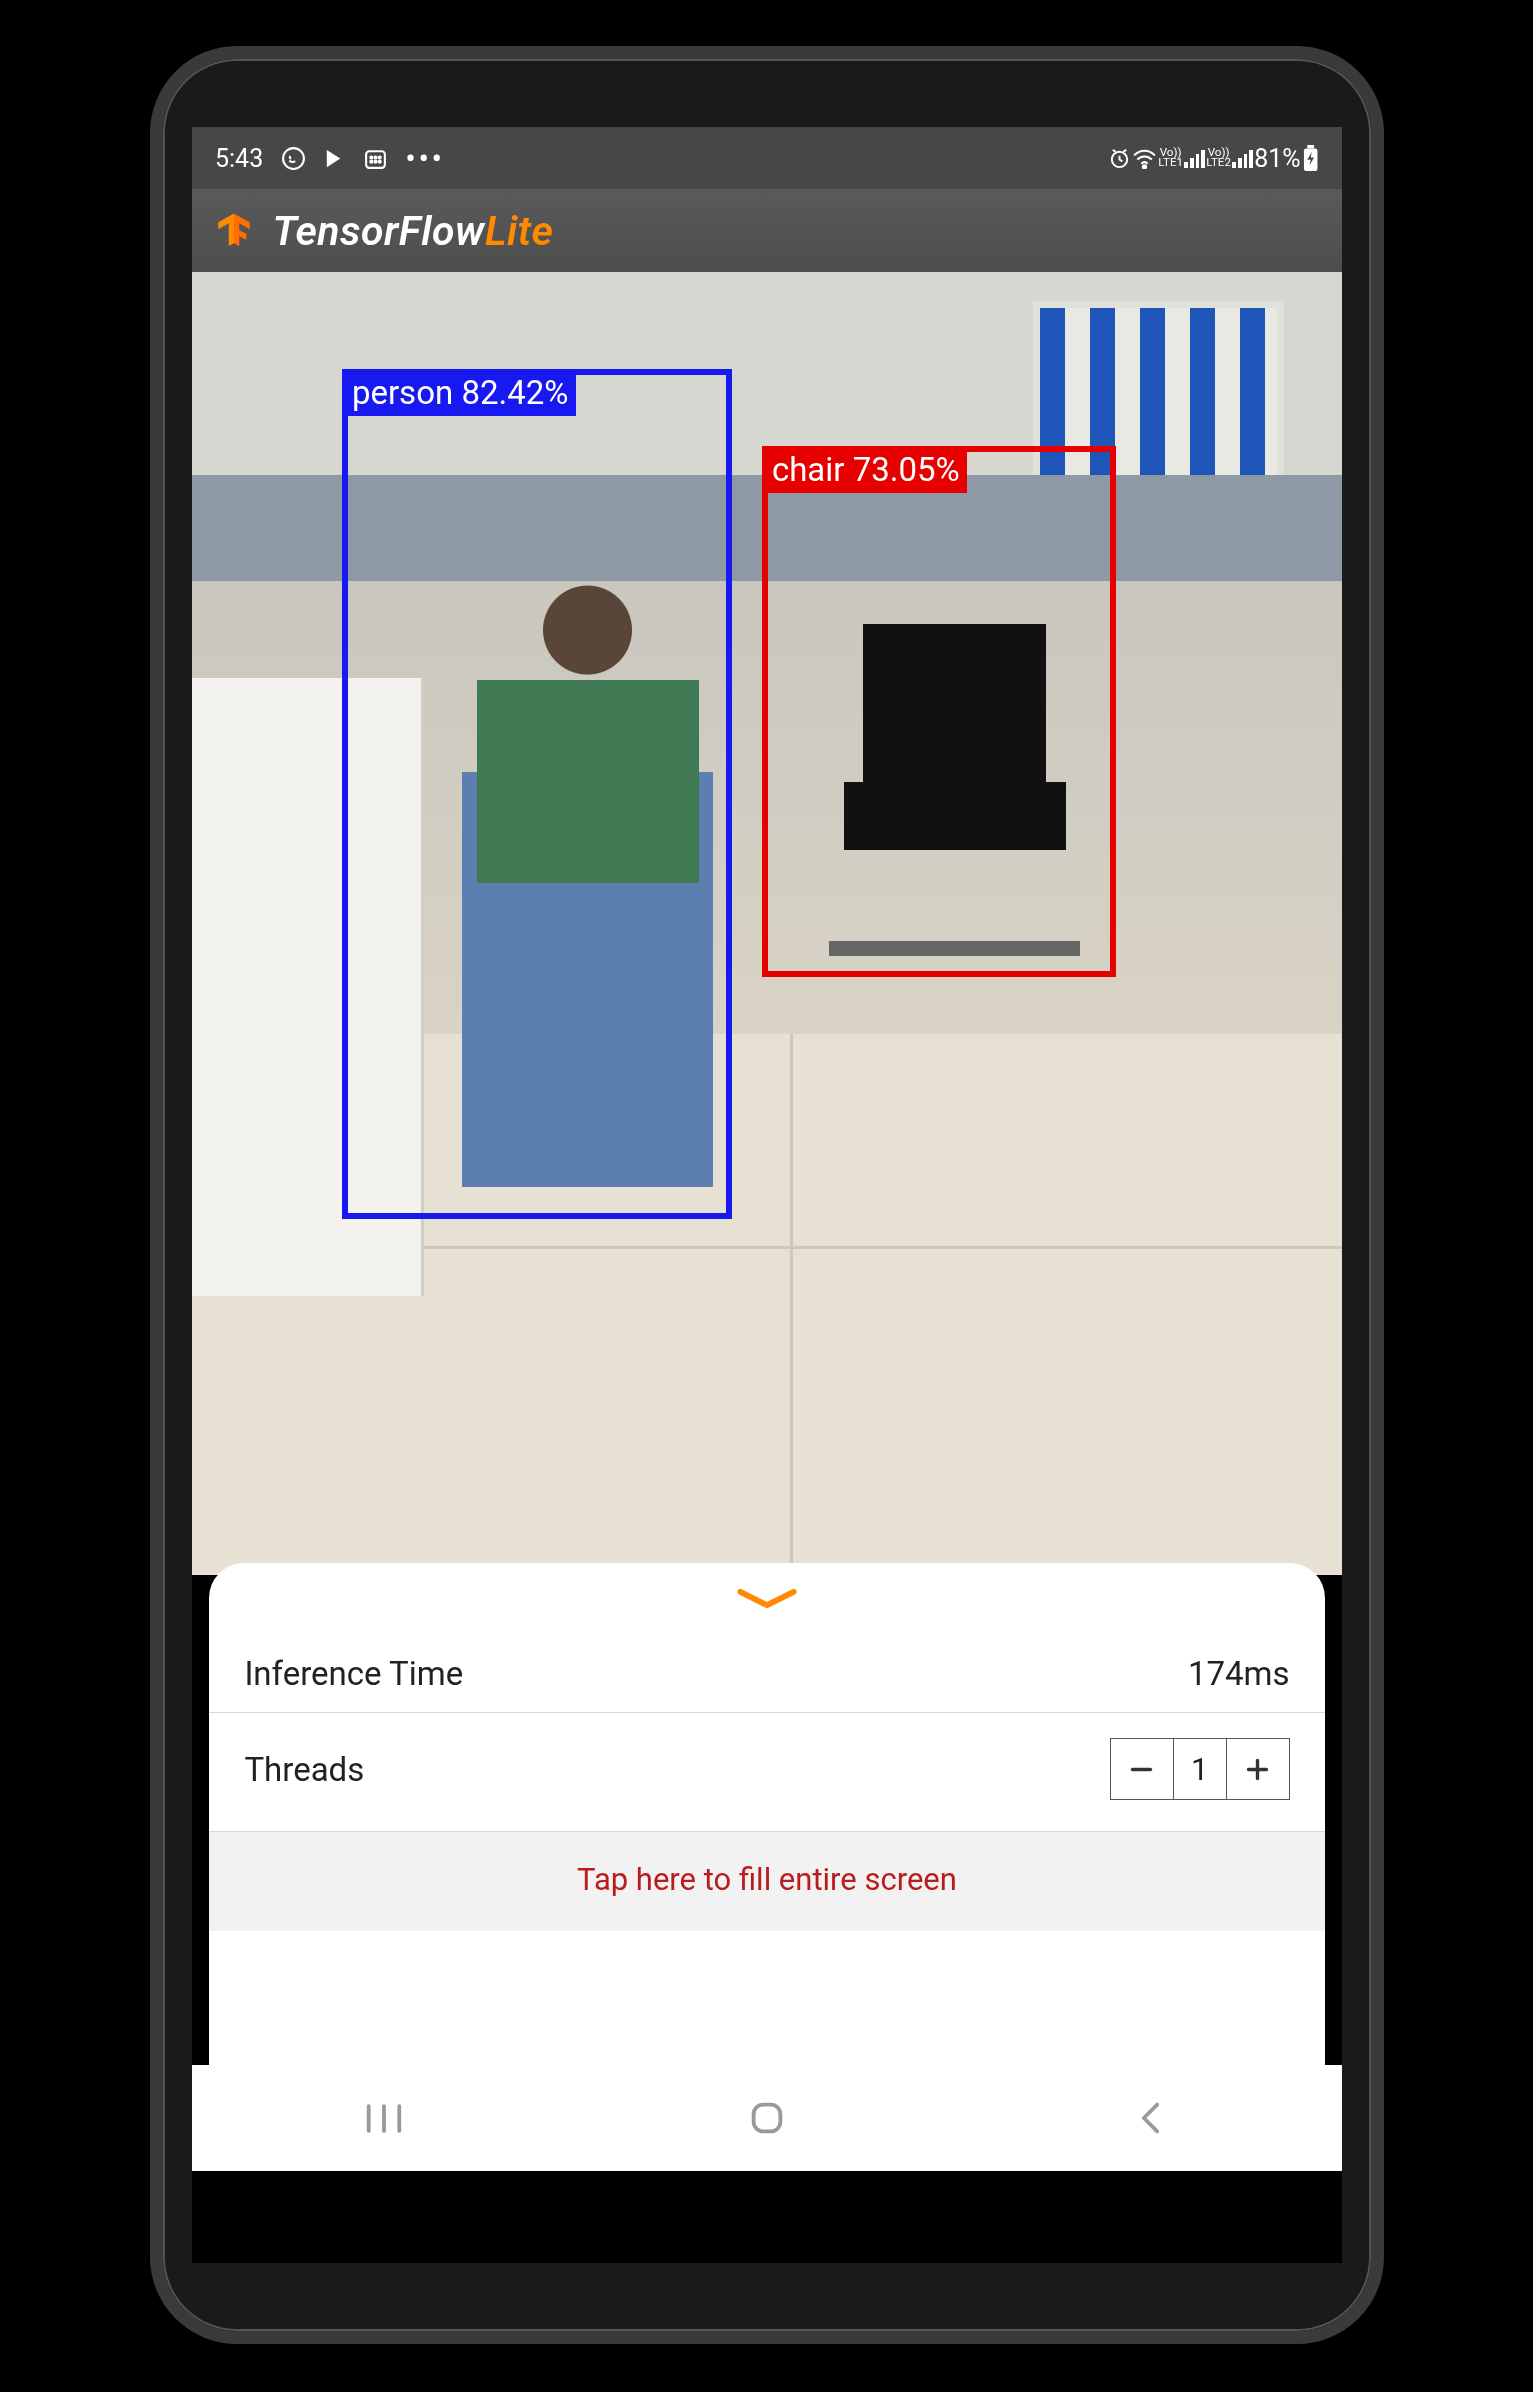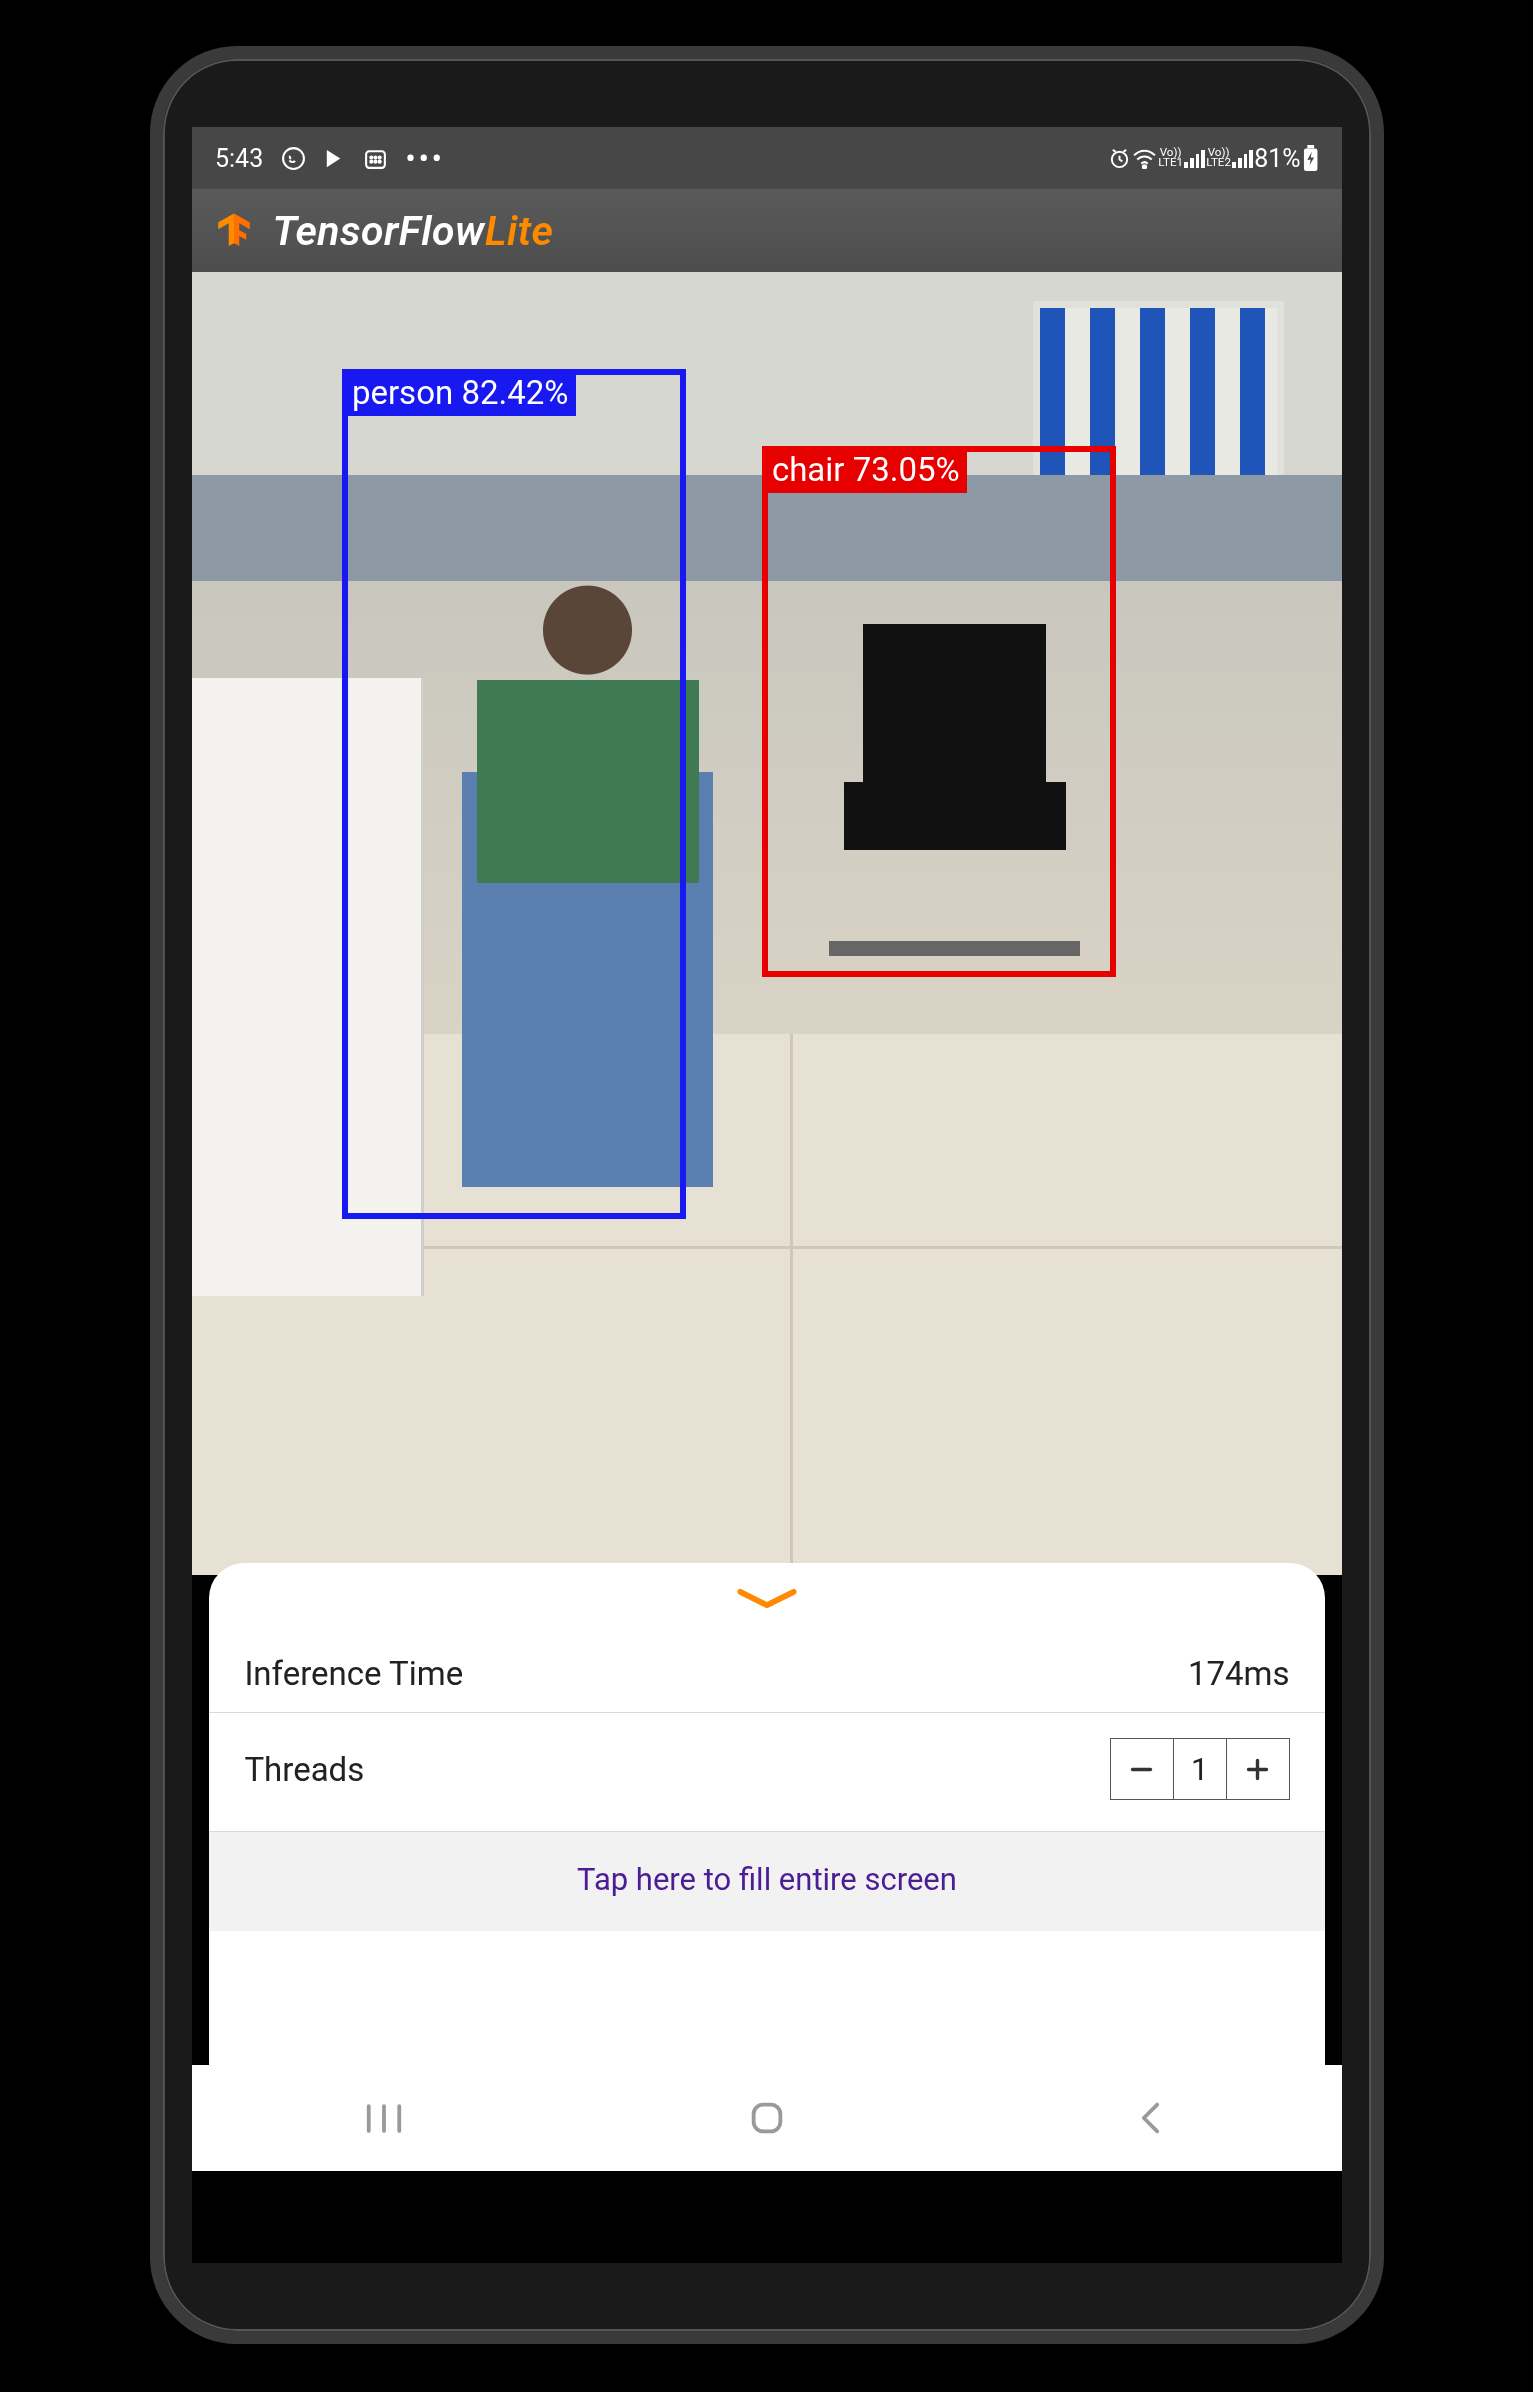--- a/index.html
+++ b/index.html
@@ -150,21 +150,21 @@
     width:62px; height:100%; display:flex; align-items:center; justify-content:center;
     font-size:39px; color:#333; user-select:none; cursor:pointer;
   }
   .stepper .val {
     width:54px; text-align:center; font-size:31px;
     border-left:1.9px solid #555; border-right:1.9px solid #555; height:100%;
     display:flex; align-items:center; justify-content:center;
   }
 
   .fill-bar {
-    margin: 0 -35px; background:#f2f2f2; color:#4c1d95;
+    margin: 0 -35px; background:#f2f2f2; color:#b91c1c;
     font-size:31px; text-align:center; padding:29px 0 33px;
   }
 
   
   .navbar {
     height: 106px; background:#fff;
     display:flex; align-items:center; justify-content:space-around;
     color:#9a9a9a;
   }
   .nav-btn { width:68px; height:48px; display:flex; align-items:center; justify-content:center; }
@@ -270,21 +270,21 @@
       <div class="office-window"></div>
       <div class="office-cubicle"></div>
       <div class="floor">
         <div class="floor-line" style="left:0;right:0;top:212px;height:2.9px"></div>
         <div class="floor-line" style="left:52%;top:0;bottom:0;width:2.9px"></div>
       </div>
       <div class="office-desk-left"></div>
       <div class="silhouette-chair"></div>
       <div class="silhouette-person"></div>
 
-      <div class="bbox person" style="left:150px; top:97px; width:344px; height:850px;">
+      <div class="bbox person" style="left:150px; top:97px; width:390px; height:850px;">
         <div class="bbox-label">person 82.42%</div>
       </div>
       <div class="bbox chair" style="left:570px; top:174px; width:354px; height:531px;">
         <div class="bbox-label">chair 73.05%</div>
       </div>
     </div>
 
     <div class="sheet">
       <div class="sheet-handle">
         <svg viewBox="0 0 64 22">

